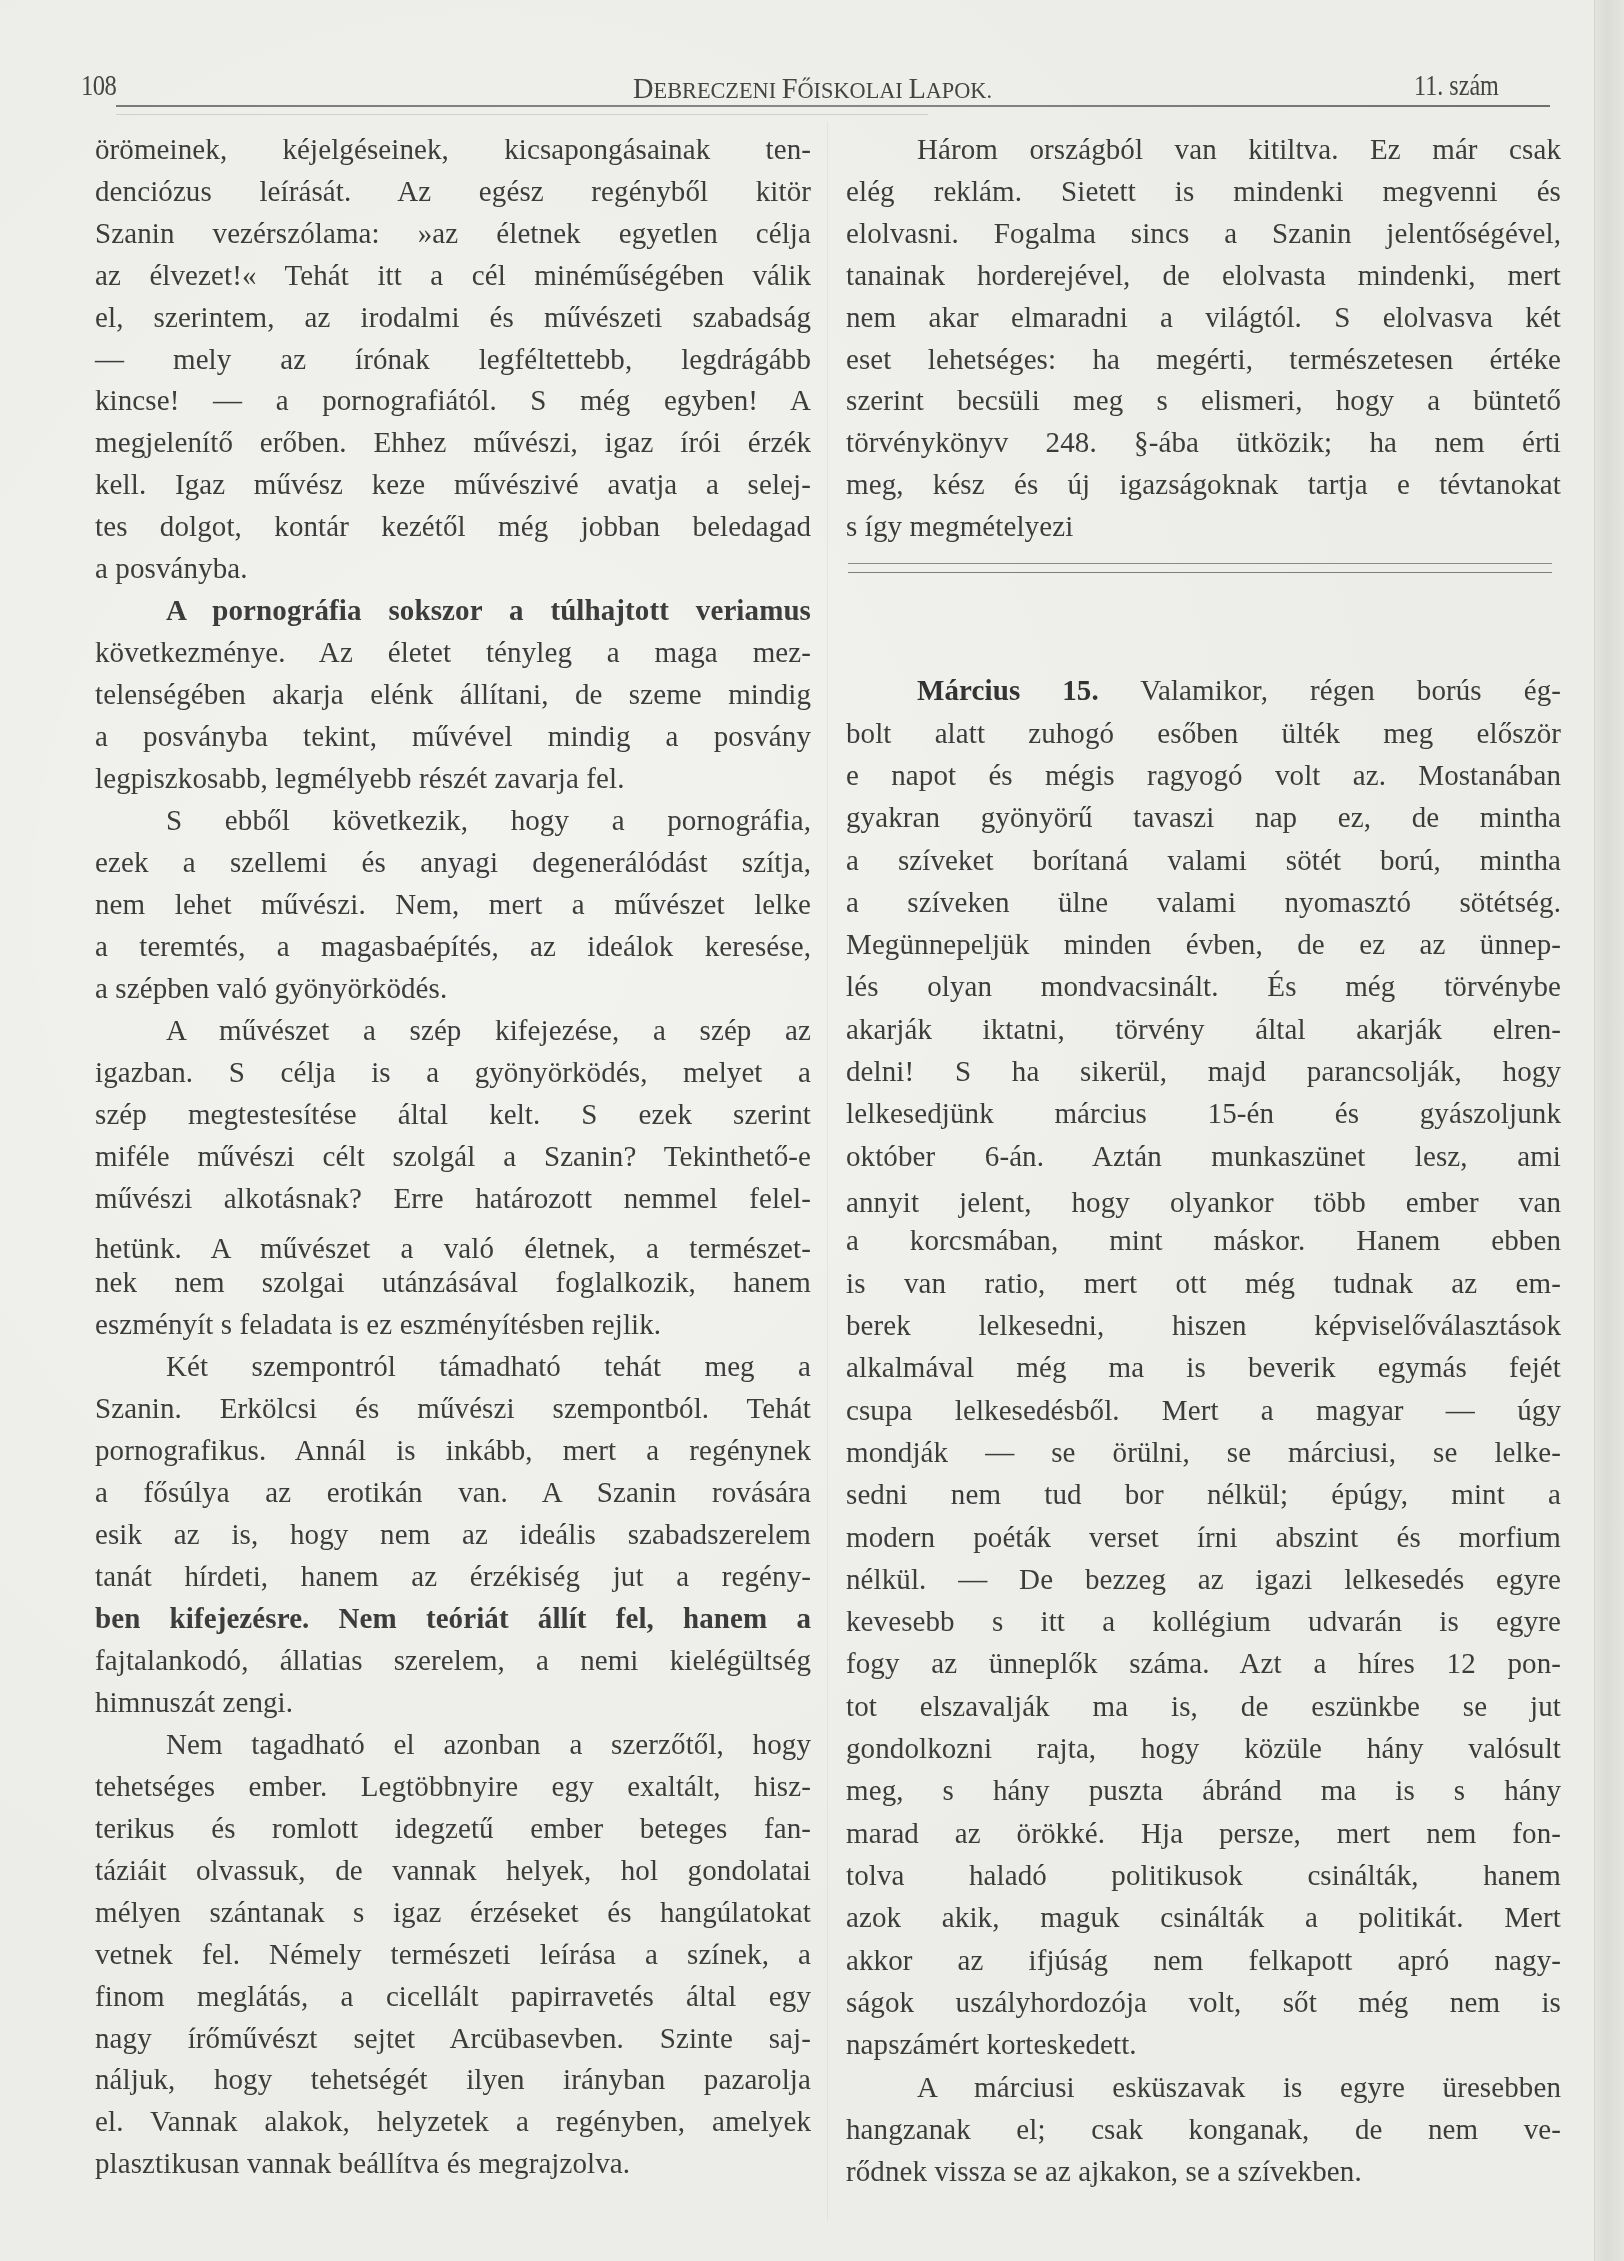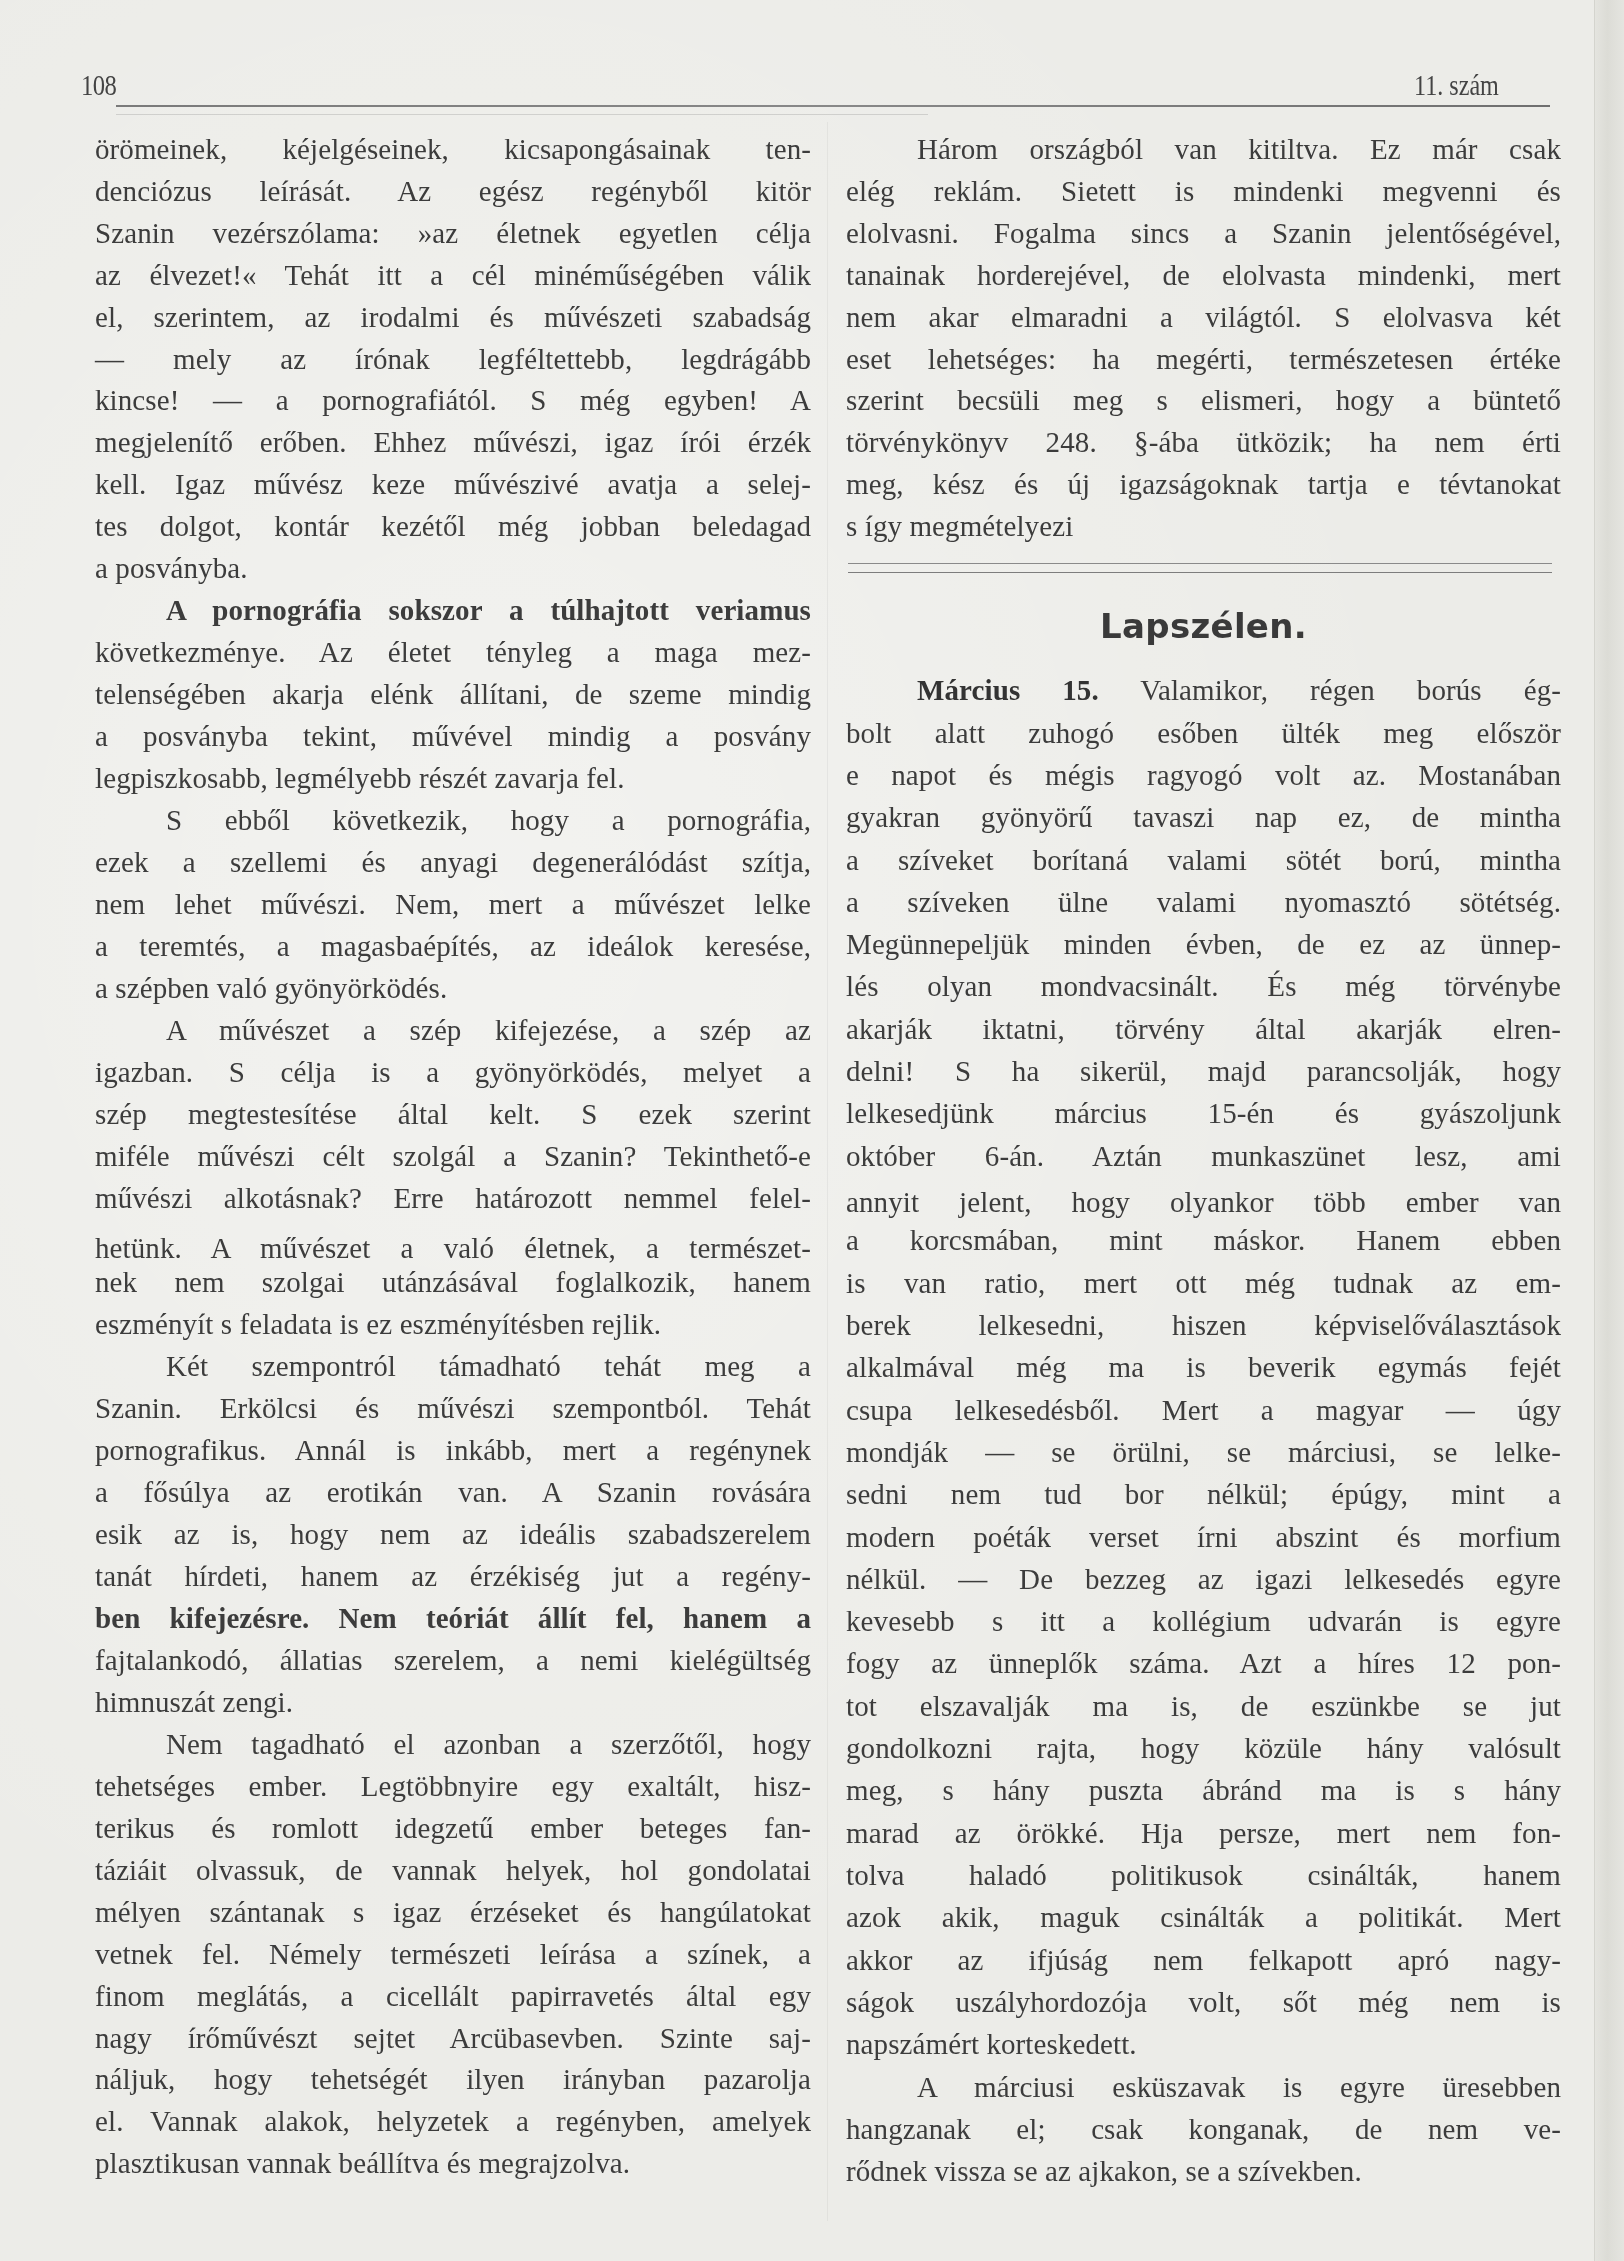--- a/index.html
+++ b/index.html
@@ -79,20 +79,23 @@
     background: rgba(150,150,150,0.12);
   }
 </style>
 </head>
 <body>
 
 <div class="page">
   <div class="right-edge"></div>
 
   <div class="page-number">108</div>
+  <div class="journal-title">
+    <span class="sc-big">D</span><span>EBRECZENI </span><span class="sc-big">F</span><span>ŐISKOLAI </span><span class="sc-big">L</span><span>APOK.</span>
+  </div>
   <div class="issue-number">11. szám</div>
   <div class="header-rule"></div>
   <div class="header-rule-thin"></div>
 
   <div class="col-divider"></div>
 
   <div class="column col-left" id="col-left">
       <div class="line" style="top: 129px;">örömeinek, kéjelgéseinek, kicsapongásainak ten-</div>
       <div class="line" style="top: 171px;">denciózus leírását. Az egész regényből kitör</div>
       <div class="line" style="top: 213px;">Szanin vezérszólama: »az életnek egyetlen célja</div>
@@ -188,15 +191,14 @@
       <div class="line" style="top: 1940px;">akkor az ifjúság nem felkapott apró nagy-</div>
       <div class="line" style="top: 1982px;">ságok uszályhordozója volt, sőt még nem is</div>
       <div class="line last" style="top: 2024px;">napszámért korteskedett.</div>
       <div class="line indent" style="top: 2067px;">A márciusi esküszavak is egyre üresebben</div>
       <div class="line" style="top: 2109px;">hangzanak el; csak konganak, de nem ve-</div>
       <div class="line last" style="top: 2151px;">rődnek vissza se az ajkakon, se a szívekben.</div>
     </div>
 
   <div class="section-rule-a"></div>
   <div class="section-rule-b"></div>
-  <div class="section-title">Lapszélen.</div>
 </div>
 
 
 </body></html>

